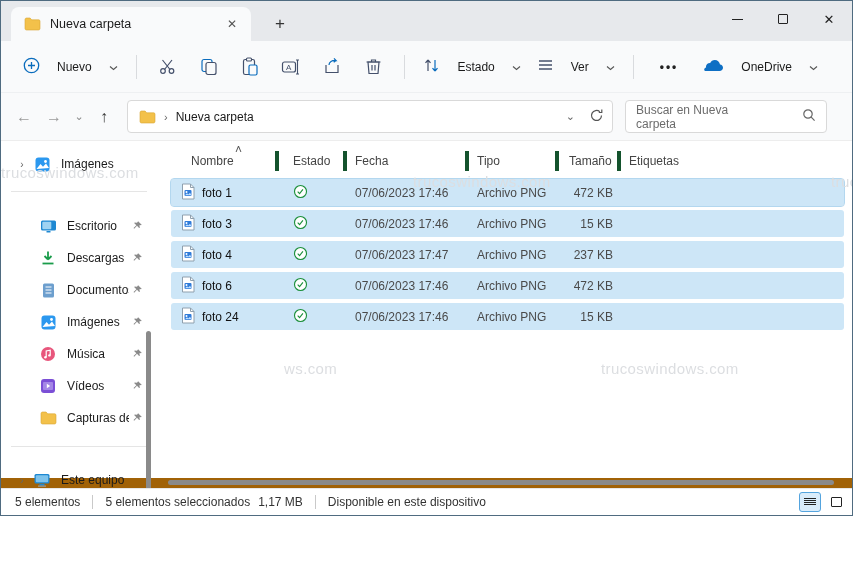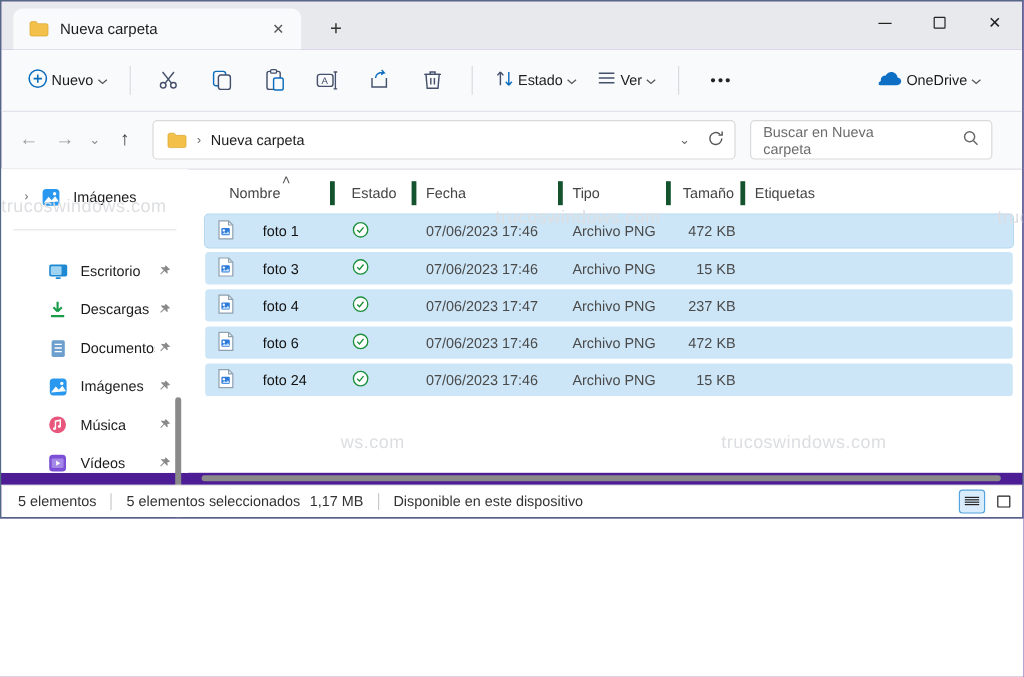--- a/index.html
+++ b/index.html
@@ -1,34 +1,34 @@
 <!DOCTYPE html>
 <html><head>
 <meta charset="utf-8">
 <style>
   * { margin:0; padding:0; box-sizing:border-box; }
   html,body { width:853px; height:564px; }
   body { font-family:"Liberation Sans","DejaVu Sans",sans-serif; font-size:12px; color:#222; }
-  .window { position:relative; width:853px; height:432px; background:#4c1d95; border:1px solid #4f6b80; overflow:hidden; }
+  .window { position:relative; width:853px; height:516px; background:#a16207; border:1px solid #4f6b80; overflow:hidden; }
 
   
   .tabbar { position:absolute; left:0; top:0; right:0; height:40px; background:#e7e9ec; display:flex; align-items:flex-end; }
   .tab { position:relative; margin-left:10px; width:240px; height:34px; background:#f9fafb; border-radius:8px 8px 0 0; display:flex; align-items:center; padding:0 10px 0 12px; }
   .tab-label { margin-left:9px; flex:1; color:#1b1b1b; font-size:12.5px; }
   .tab-close { width:18px; height:18px; display:flex; align-items:center; justify-content:center; color:#555; font-size:12px; border-radius:4px; cursor:default; }
   .newtab { width:26px; height:26px; margin:0 0 4px 16px; display:flex; align-items:center; justify-content:center; font-size:17px; color:#333; }
   .wincontrols { position:absolute; right:0; top:0; height:36px; display:flex; }
   .wc { width:46px; height:36px; display:flex; align-items:center; justify-content:center; color:#222; }
   .wc-min span { display:block; width:11px; border-top:1px solid #222; }
   .wc-max span { display:block; width:10px; height:10px; border:1.2px solid #222; border-radius:1px; }
   .wc-close { font-size:13px; }
 
   
   .toolbar { position:absolute; left:0; top:40px; right:0; height:52px; background:#f9fafb; display:flex; align-items:center; border-bottom:1px solid #eef0f2; }
-  .tb-btn { display:flex; align-items:center; gap:3px; padding:6px 8px; border-radius:4px; color:#1b1b1b; }
+  .tb-btn { display:flex; align-items:center; gap:17px; padding:6px 8px; border-radius:4px; color:#1b1b1b; }
   .tb-new { margin-left:14px; }
   .tb-ico { width:34px; height:32px; display:flex; align-items:center; justify-content:center; margin:0 5px; }
   .tb-sep { width:1px; height:24px; background:#d9dbde; margin:0 10px; }
   .chev { display:inline-block; }
   .tb-more { margin:0 8px; letter-spacing:2px; font-weight:bold; color:#222; padding:4px 8px; }
   .tb-spacer { flex:1; }
   .tb-onedrive { margin-right:26px; }
 
   
   .navbar { position:absolute; left:0; top:92px; right:0; height:48px; background:#f9fafb; display:flex; align-items:center; border-bottom:1px solid #ededed; }
@@ -60,21 +60,21 @@
   .grid { display:grid; grid-template-columns:108px 68px 122px 90px 62px 1fr; align-items:center; }
   .hdr { height:30px; margin:0 8px 3px 14px; color:#444; position:relative; }
   .hdr > div { padding-left:8px; height:20px; line-height:20px; border-right:4px solid #14532d; }
   .hdr > div:last-child { border-right:none; }
   .hdr .h-nombre { padding-left:20px; }
   .hdr .h-estado { padding-left:14px; }
   .hdr .h-tamano { padding-left:10px; }
   .sort-caret { position:absolute; left:64px; top:-3px; color:#555; }
   .row { height:27px; margin:0 8px 4px 14px; background:#cde6f7; border-radius:3px; }
   .row.first { outline:1px solid #b3d7ef; }
-  .c-name { display:flex; align-items:center; gap:24px; padding-left:10px; color:#111; }
+  .c-name { display:flex; align-items:center; gap:7px; padding-left:10px; color:#111; }
   .c-estado { padding-left:14px; display:flex; align-items:center; }
   .c-fecha,.c-tipo { padding-left:8px; color:#4a4a4a; }
   .c-tamano { text-align:right; padding-right:8px; color:#4a4a4a; }
 
   .watermark { position:absolute; color:#dcdee1; font-size:15px; letter-spacing:.4px; white-space:nowrap; pointer-events:none; }
 
   
   .hscroll { position:absolute; left:156px; right:1px; bottom:28px; height:8px; }
   .hscroll-thumb { position:absolute; left:11px; top:1px; width:666px; height:5px; background:#8a8a8a; border-radius:3px; }
   .statusbar { position:absolute; left:0; right:0; bottom:0; height:27px; background:#fff; border-top:1px solid #e8e8e8; display:flex; align-items:center; padding-left:14px; color:#333; }

